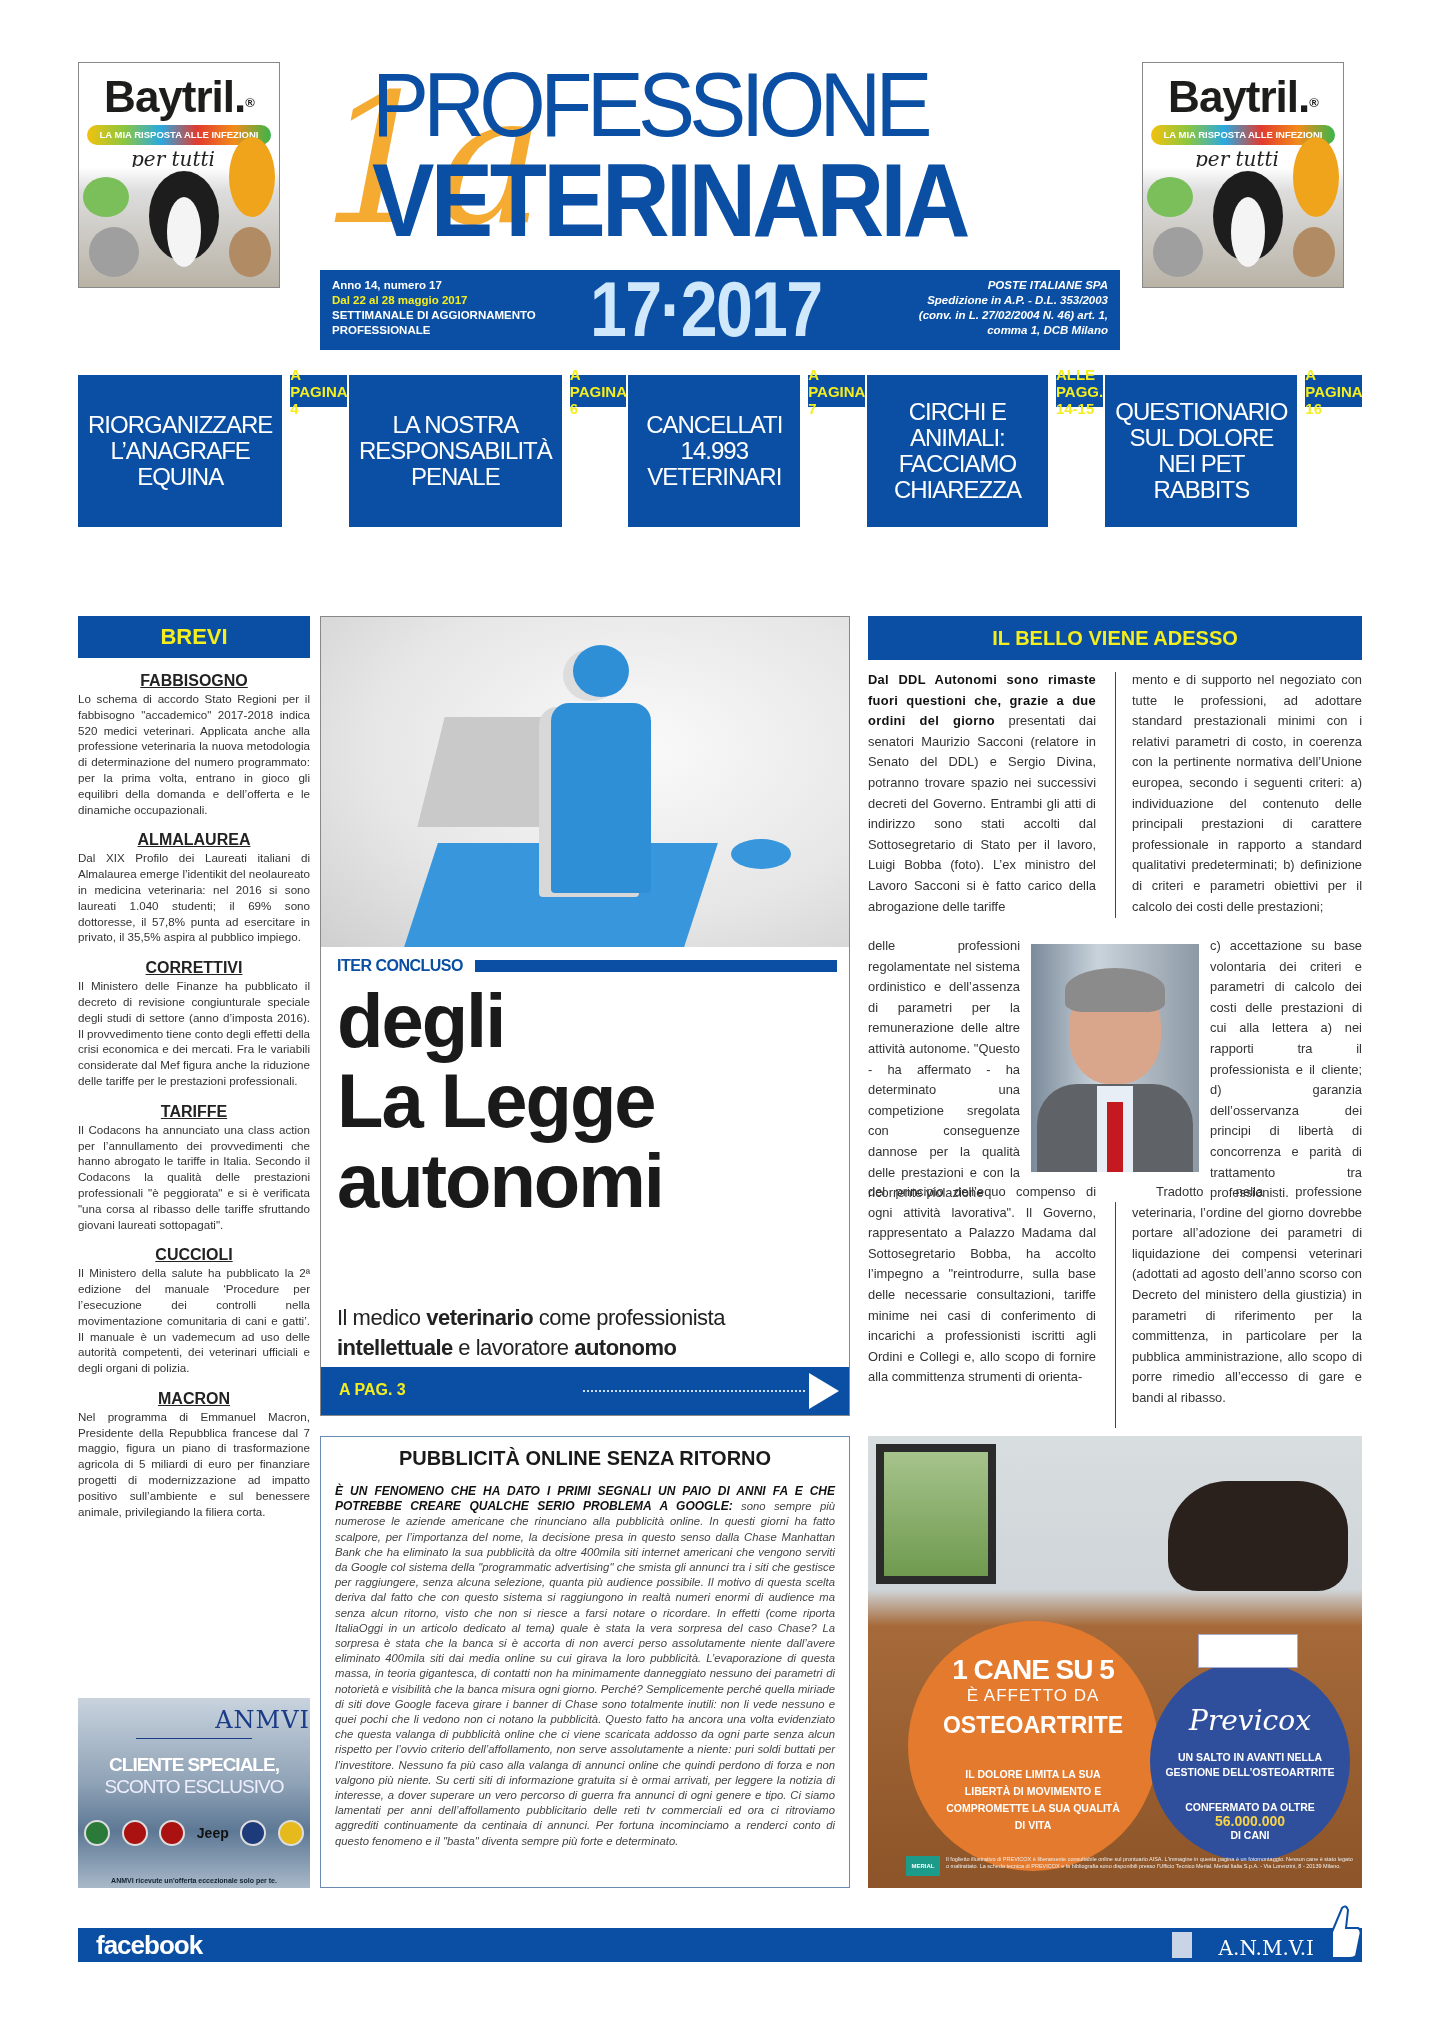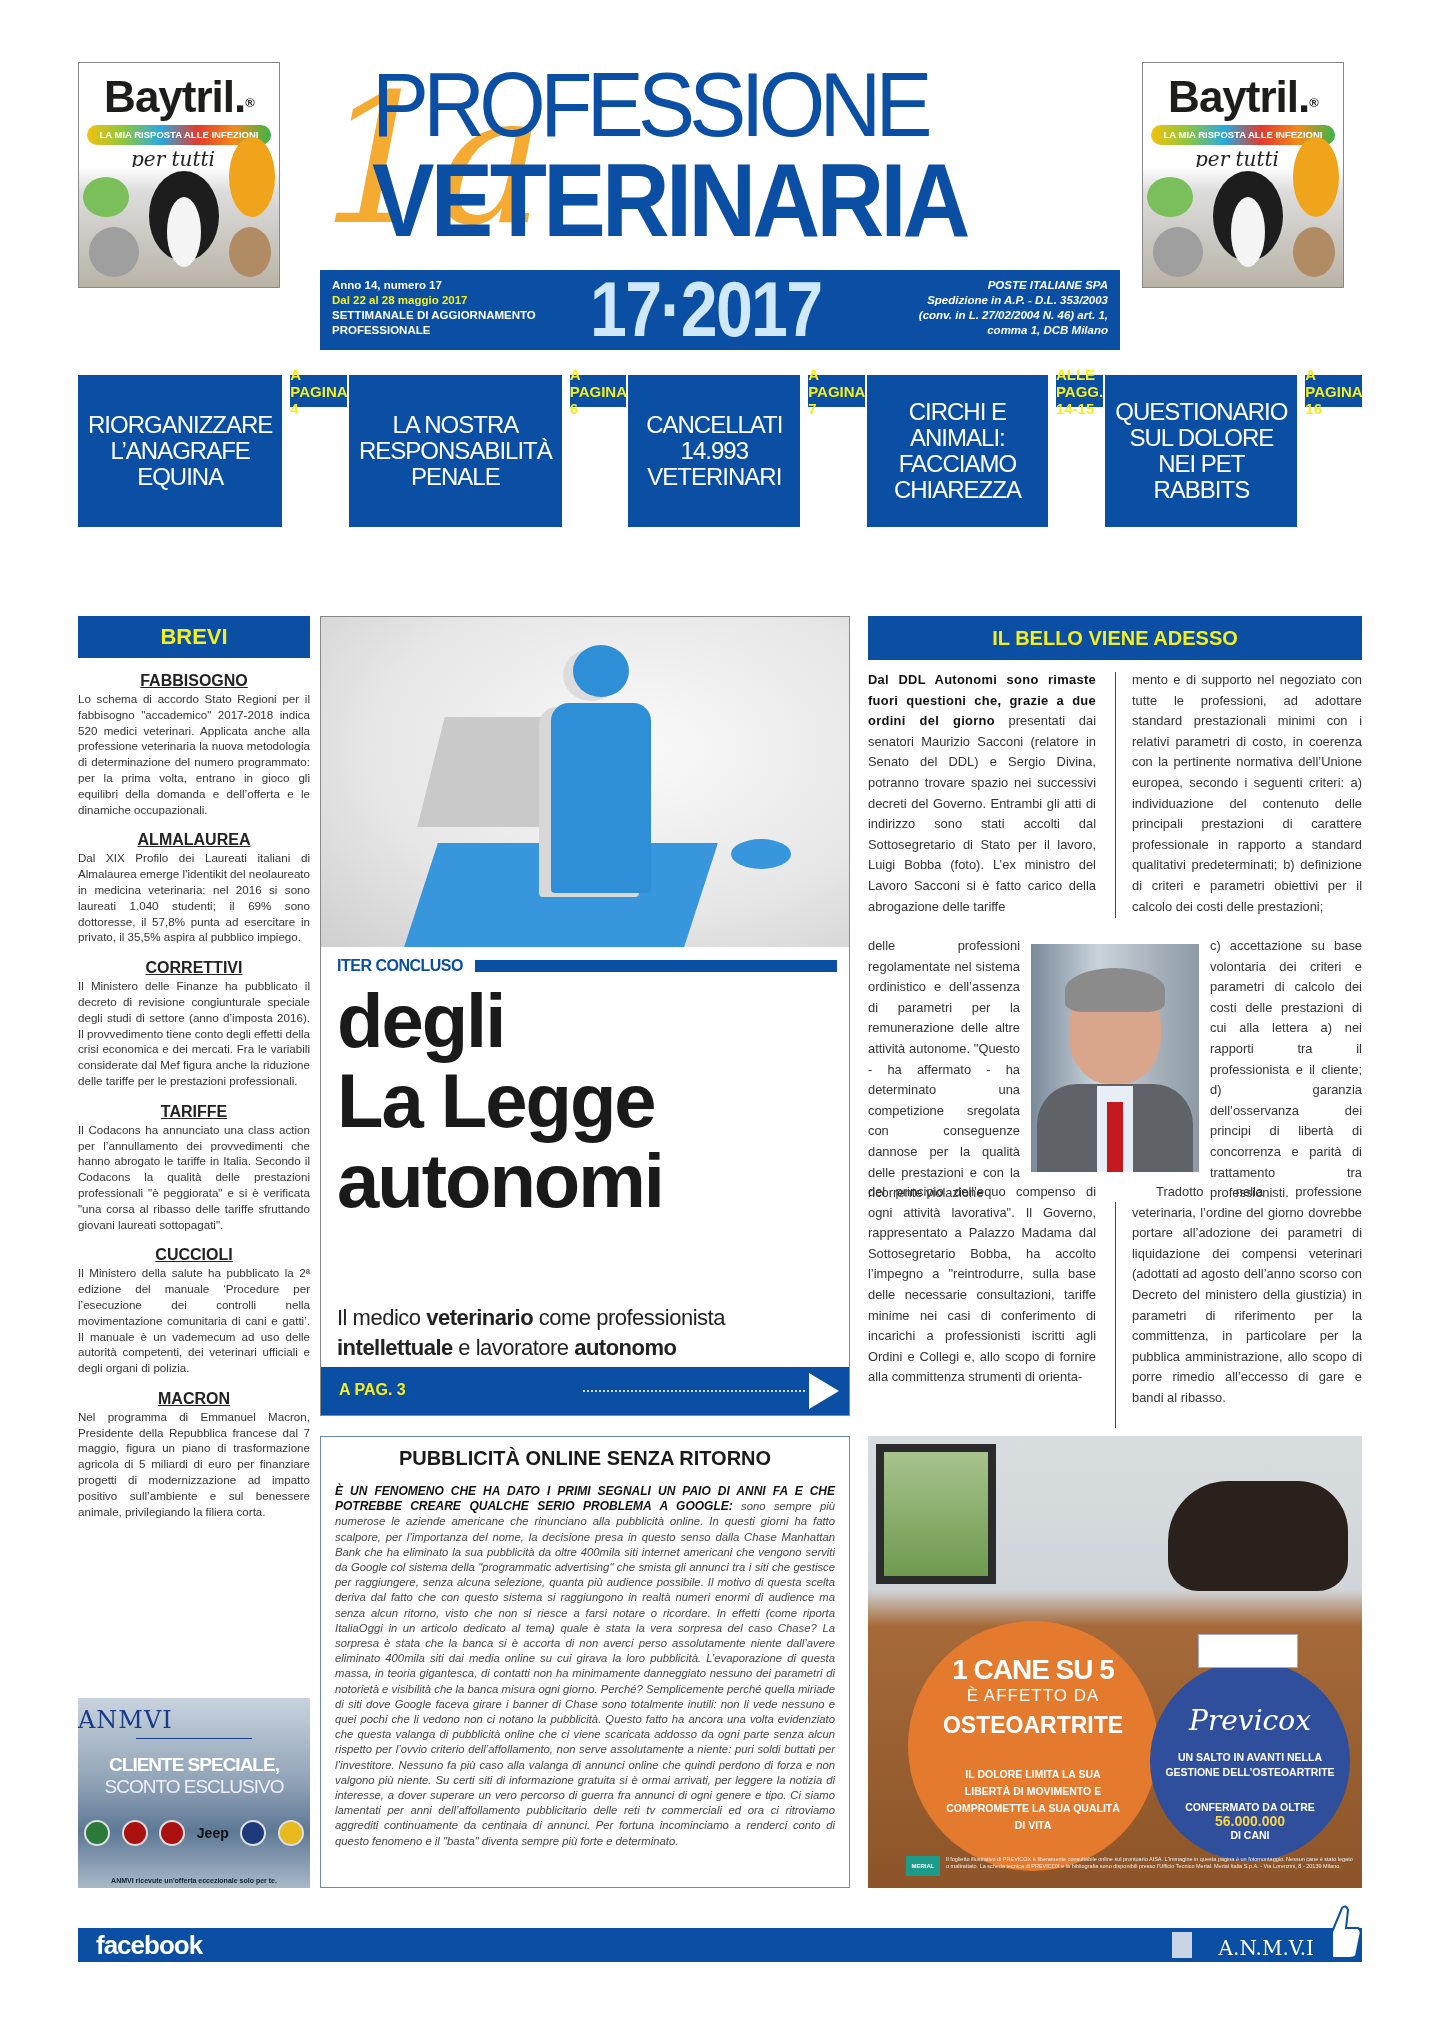--- a/index.html
+++ b/index.html
@@ -33,21 +33,21 @@
 .topic-head{height:152px;display:flex;align-items:center;justify-content:center;text-align:center;color:#fff;font-size:24px;line-height:26px;letter-spacing:-1px;padding:0 10px}
 .topic-page{height:32px;display:flex;align-items:center;justify-content:center;font-weight:bold;font-size:15px;color:#f4ee1e}
 
 
 .brevi{left:78px;top:616px;width:232px}
 .brevi-title{height:42px;display:flex;align-items:center;justify-content:center;font-weight:bold;font-size:22px;color:#f4ee1e}
 .brevi-item{margin-top:14px}
 .brevi-item h3{text-align:center;font-size:16px;font-weight:bold;text-decoration:underline;color:#222;line-height:18px}
 .brevi-item p{font-size:11.6px;line-height:15.8px;text-align:justify;color:#333;margin-top:1px;hyphens:auto}
 .anmvi-ad{left:78px;top:1698px;width:232px;height:190px;background:linear-gradient(180deg,#c8d3de 0%,#8fa2b6 45%,#5d7895 70%,#a9b9c9 100%);overflow:hidden}
-.anmvi-ad .logo{position:absolute;top:8px;left:0;right:0;text-align:left;font-family:"DejaVu Serif",serif;font-size:24px;color:#1a3b86;letter-spacing:1px}
+.anmvi-ad .logo{position:absolute;top:8px;left:0;right:0;text-align:right;font-family:"DejaVu Serif",serif;font-size:24px;color:#1a3b86;letter-spacing:1px}
 .anmvi-ad .line{position:absolute;top:40px;left:58px;right:58px;height:1px;background:#1a3b86}
 .anmvi-ad .c1{position:absolute;top:56px;left:0;right:0;text-align:center;font-size:19px;font-weight:bold;color:#fff;letter-spacing:-1px}
 .anmvi-ad .c2{position:absolute;top:78px;left:0;right:0;text-align:center;font-size:19px;color:#eef;letter-spacing:-1px}
 .anmvi-ad .brands{position:absolute;top:122px;left:6px;right:6px;display:flex;justify-content:space-between;align-items:center}
 .anmvi-ad .badge{width:26px;height:26px;border-radius:50%;background:#a11;border:2px solid #ddd}
 .anmvi-ad .jeep{font-weight:bold;font-size:14px;color:#111}
 .anmvi-ad .foot{position:absolute;bottom:4px;left:0;right:0;text-align:center;font-size:7px;color:#123;font-weight:bold}
 
 
 .feature{left:320px;top:616px;width:530px;height:800px;border:1px solid #888}

